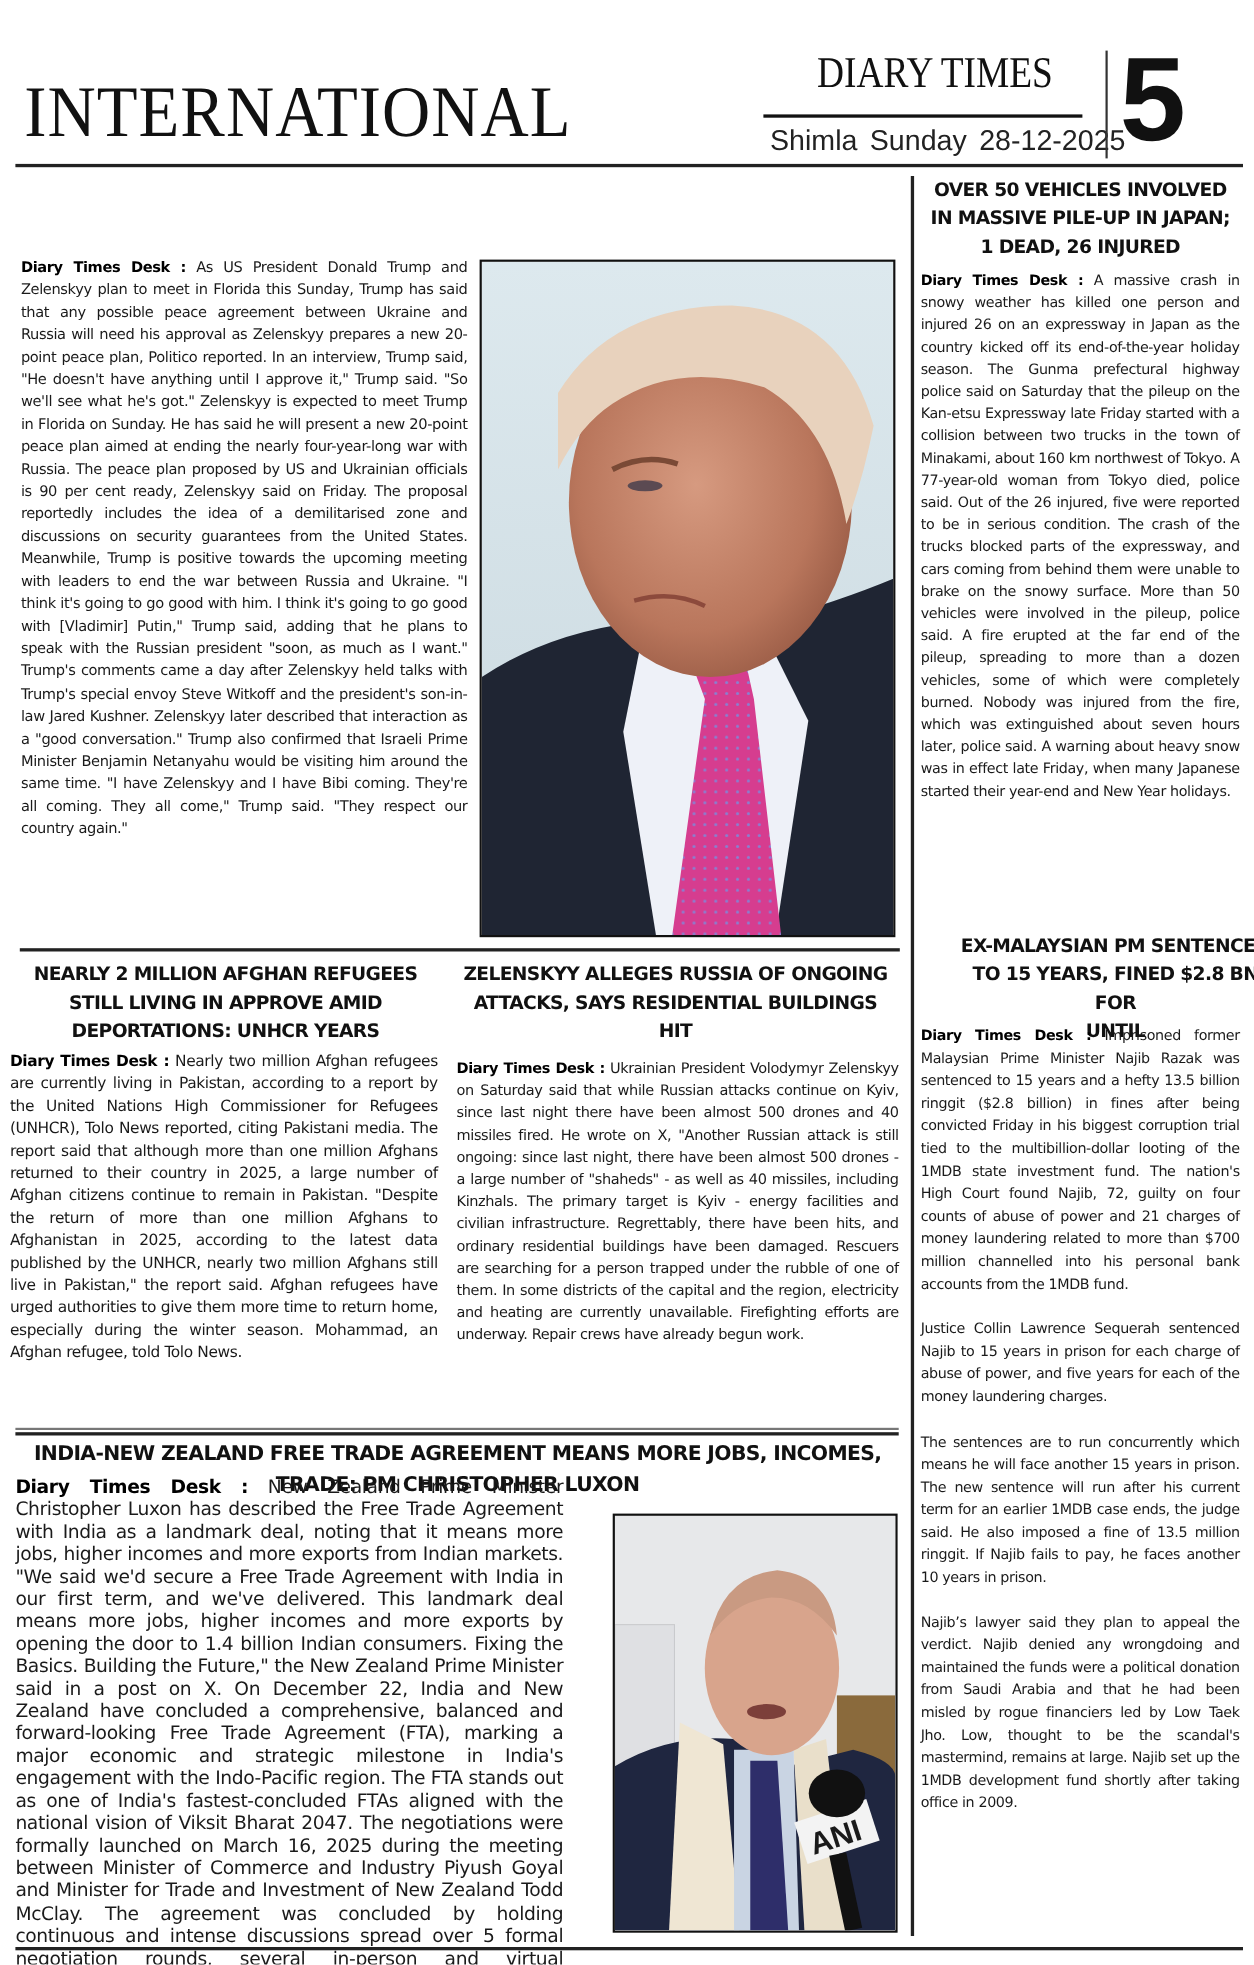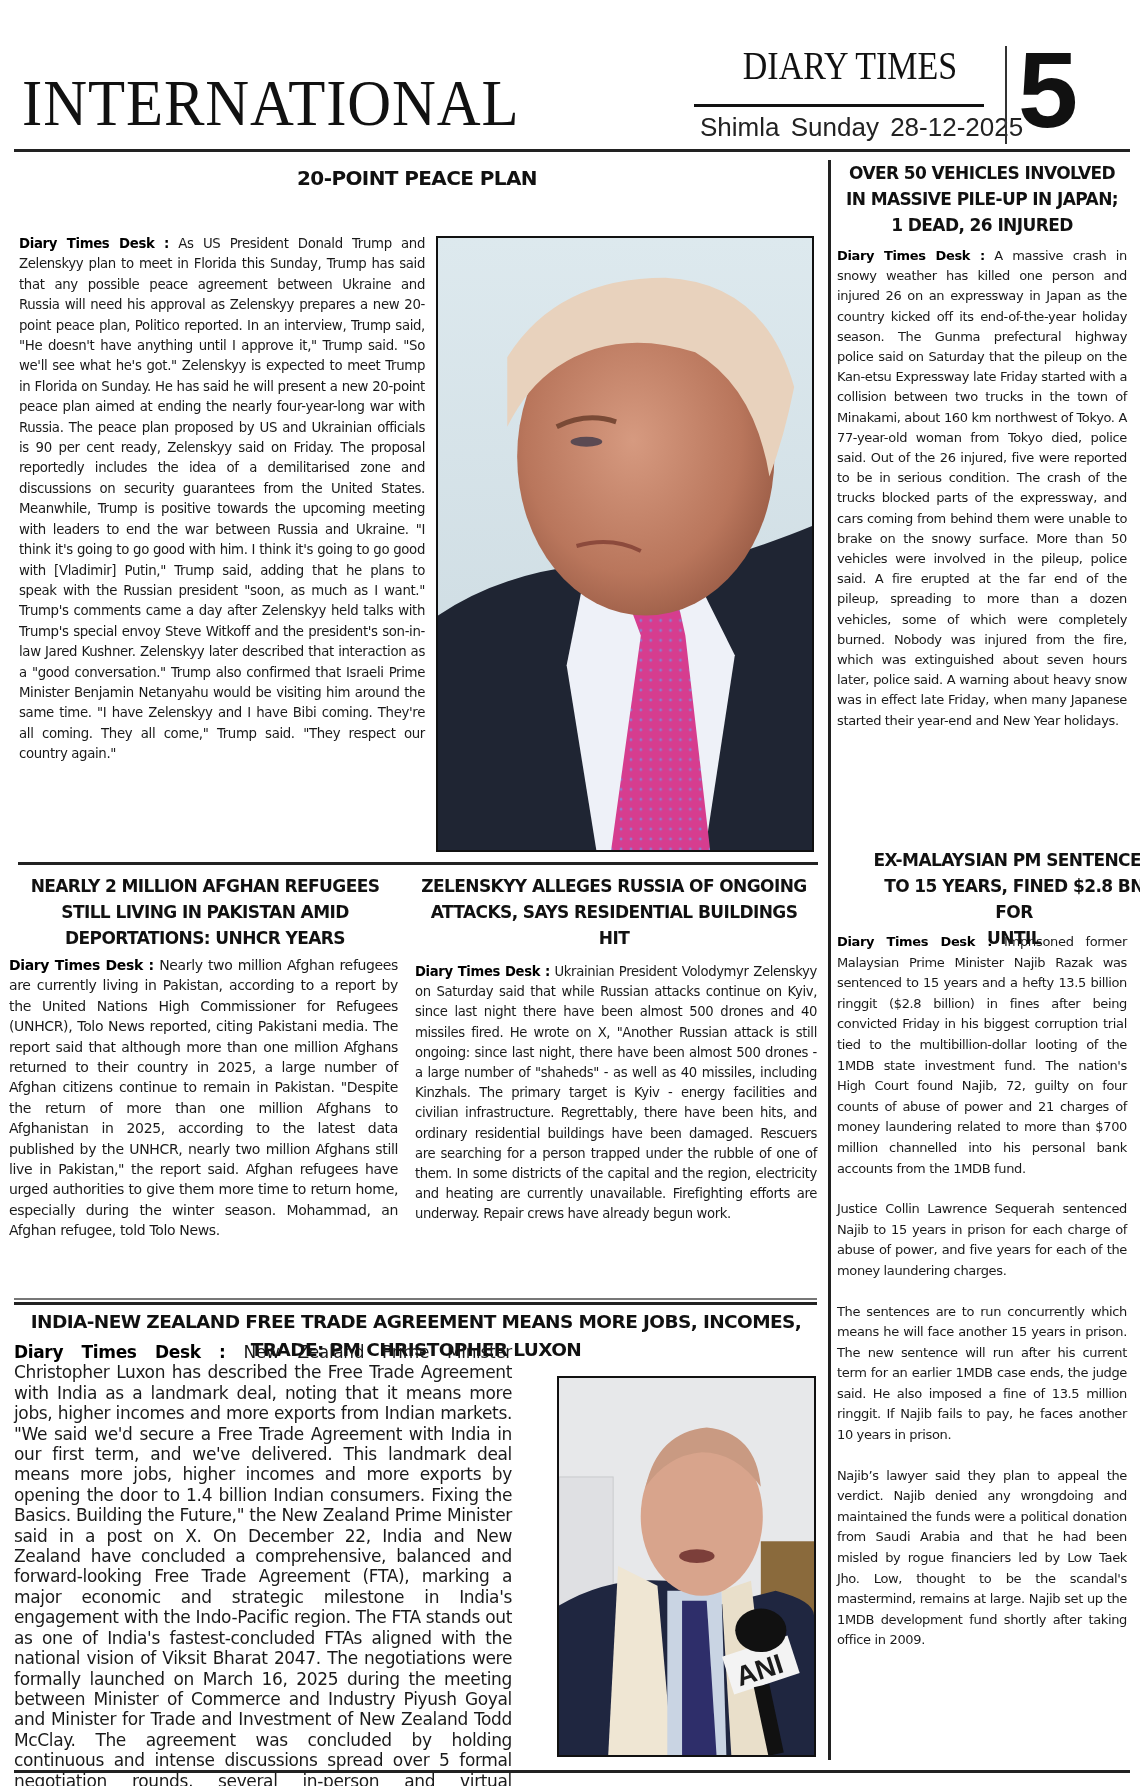--- a/index.html
+++ b/index.html
@@ -39,21 +39,20 @@
   <span>Sunday</span>
   <span>28-12-2025</span>
 </div>
 <div class="abs mast-vline"></div>
 <div class="abs page-number">5</div>
 <div class="abs mast-rule"></div>
 
 <div class="abs col-vline"></div>
 
 <div class="headline" style="left:14px; top:163px; width:806px; font-size:20px;">
-  <div>20-POINT PEACE PLAN</div>
 </div>
 <div class="body" style="left:19px; top:234px; width:406px; font-size:13.3px; line-height:20.4px;">
   <span class="byline">Diary Times Desk :</span>
   <span>As US President Donald Trump and Zelenskyy plan to meet in Florida this Sunday, Trump has said that any possible peace agreement between Ukraine and Russia will need his approval as Zelenskyy prepares a new 20-point peace plan, Politico reported. In an interview, Trump said, "He doesn't have anything until I approve it," Trump said. "So we'll see what he's got." Zelenskyy is expected to meet Trump in Florida on Sunday. He has said he will present a new 20-point peace plan aimed at ending the nearly four-year-long war with Russia. The peace plan proposed by US and Ukrainian officials is 90 per cent ready, Zelenskyy said on Friday. The proposal reportedly includes the idea of a demilitarised zone and discussions on security guarantees from the United States. Meanwhile, Trump is positive towards the upcoming meeting with leaders to end the war between Russia and Ukraine. "I think it's going to go good with him. I think it's going to go good with [Vladimir] Putin," Trump said, adding that he plans to speak with the Russian president "soon, as much as I want." Trump's comments came a day after Zelenskyy held talks with Trump's special envoy Steve Witkoff and the president's son-in-law Jared Kushner. Zelenskyy later described that interaction as a "good conversation." Trump also confirmed that Israeli Prime Minister Benjamin Netanyahu would be visiting him around the same time. "I have Zelenskyy and I have Bibi coming. They're all coming. They all come," Trump said. "They respect our country again."</span>
 </div>
 <div class="photo" style="left:436px; top:236px; width:378px; height:616px;">
   <svg width="100%" height="100%" viewBox="0 0 378 616" preserveAspectRatio="none">
     <defs>
       <linearGradient id="sky" x1="0" y1="0" x2="0" y2="1">
         <stop offset="0" stop-color="#dde9ee"></stop>
@@ -100,21 +99,21 @@
 </div>
 <div class="body" style="left:837px; top:932px; width:290px; font-size:13px; line-height:20.6px;">
   <p><span class="byline">Diary Times Desk :</span> <span>Imprisoned former Malaysian Prime Minister Najib Razak was sentenced to 15 years and a hefty 13.5 billion ringgit ($2.8 billion) in fines after being convicted Friday in his biggest corruption trial tied to the multibillion-dollar looting of the 1MDB state investment fund. The nation's High Court found Najib, 72, guilty on four counts of abuse of power and 21 charges of money laundering related to more than $700 million channelled into his personal bank accounts from the 1MDB fund.</span></p>
   <p style="margin-top:20px;">Justice Collin Lawrence Sequerah sentenced Najib to 15 years in prison for each charge of abuse of power, and five years for each of the money laundering charges.</p>
   <p style="margin-top:20px;">The sentences are to run concurrently which means he will face another 15 years in prison. The new sentence will run after his current term for an earlier 1MDB case ends, the judge said. He also imposed a fine of 13.5 million ringgit. If Najib fails to pay, he faces another 10 years in prison.</p>
   <p style="margin-top:20px;">Najib’s lawyer said they plan to appeal the verdict. Najib denied any wrongdoing and maintained the funds were a political donation from Saudi Arabia and that he had been misled by rogue financiers led by Low Taek Jho. Low, thought to be the scandal's mastermind, remains at large. Najib set up the 1MDB development fund shortly after taking office in 2009.</p>
 </div>
 
 <div class="headline" style="left:8px; top:873px; width:394px; font-size:17px; line-height:26px;">
   <div>NEARLY 2 MILLION AFGHAN REFUGEES</div>
-  <div>STILL LIVING IN PAKISTAN AMID</div>
+  <div>STILL LIVING IN APPROVE AMID</div>
   <div>DEPORTATIONS: UNHCR YEARS</div>
 </div>
 <div class="body" style="left:9px; top:955px; width:389px; font-size:14px; line-height:20.4px;">
   <span class="byline">Diary Times Desk :</span>
   <span>Nearly two million Afghan refugees are currently living in Pakistan, according to a report by the United Nations High Commissioner for Refugees (UNHCR), Tolo News reported, citing Pakistani media. The report said that although more than one million Afghans returned to their country in 2025, a large number of Afghan citizens continue to remain in Pakistan. "Despite the return of more than one million Afghans to Afghanistan in 2025, according to the latest data published by the UNHCR, nearly two million Afghans still live in Pakistan," the report said. Afghan refugees have urged authorities to give them more time to return home, especially during the winter season. Mohammad, an Afghan refugee, told Tolo News.</span>
 </div>
 
 <div class="headline" style="left:412px; top:873px; width:404px; font-size:17px; line-height:26px;">
   <div>ZELENSKYY ALLEGES RUSSIA OF ONGOING</div>
   <div>ATTACKS, SAYS RESIDENTIAL BUILDINGS</div>

